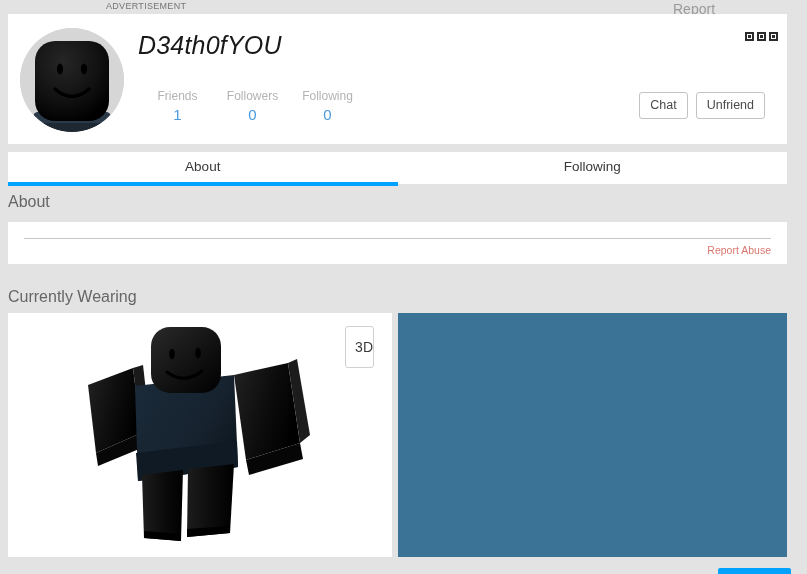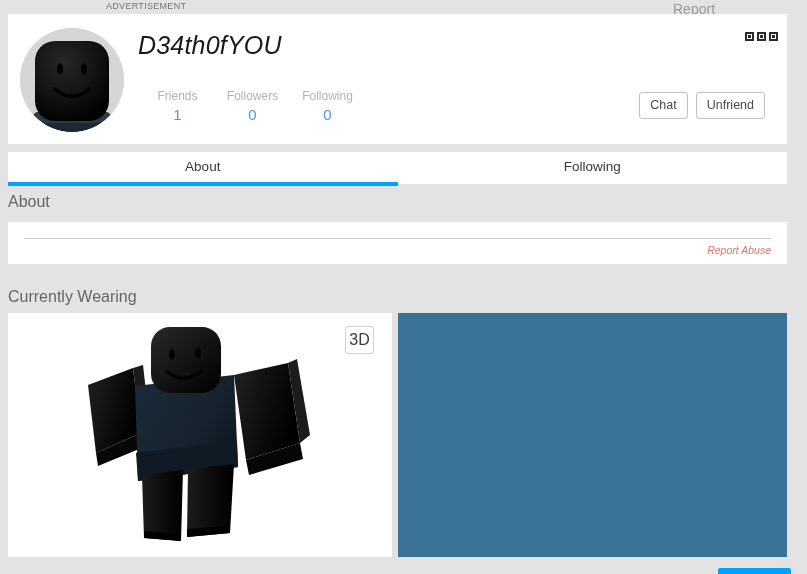--- a/index.html
+++ b/index.html
@@ -89,23 +89,23 @@
     font-size: 10.5px; color: #d9776f; text-decoration: none; cursor: pointer;
   }
 
   
   #wearing-title { left: 8px; top: 288px; }
 
   .wearing-card { left: 8px; top: 313px; width: 384px; height: 244px; }
   .wearing-svg { position: absolute; left: 30px; top: 10px; width: 310px; height: 230px; }
   .btn-3d {
     position: absolute; right: 18px; top: 13px;
-    width: 29px; height: 28px; background: #fff;
+    width: 29px; height: 42px; background: #fff;
     border: 1px solid #d0d0d0; border-radius: 3px;
-    font-size: 16px; color: #3b3b3b; line-height: 26px; text-align: center;
+    font-size: 14px; color: #3b3b3b; line-height: 26px; text-align: right;
     font-family: "Liberation Sans", sans-serif; cursor: pointer;
   }
 
   
   .blue-panel { position: absolute; left: 398px; top: 313px; width: 389px; height: 244px; }
 
   
   .chat-widget {
     position: absolute; left: 718px; top: 568px; width: 73px; height: 6px;
     background: #00a2ff; border-radius: 2px 2px 0 0;
@@ -181,21 +181,21 @@
   </div>
 
   <div class="card tabs-card">
     <div class="tab active" style="--accent: #00a2ff;">About</div>
     <div class="tab">Following</div>
   </div>
 
   <h2 class="section-title" id="about-title">About</h2>
   <div class="card about-card">
     <div class="about-divider"></div>
-    <a class="report-abuse" style="color: rgb(217, 119, 111); font-style: italic;">Report Abuse</a>
+    <a class="report-abuse" style="color: rgb(217, 119, 111);">Report Abuse</a>
   </div>
 
   <h2 class="section-title" id="wearing-title">Currently Wearing</h2>
   <div class="card wearing-card">
     <svg class="wearing-svg" viewBox="0 0 310 230">
       <defs>
         <linearGradient id="headB" x1="0" y1="0" x2="1" y2="1">
           <stop offset="0%" stop-color="#2a2a2a"></stop>
           <stop offset="55%" stop-color="#121212"></stop>
           <stop offset="100%" stop-color="#000"></stop>

